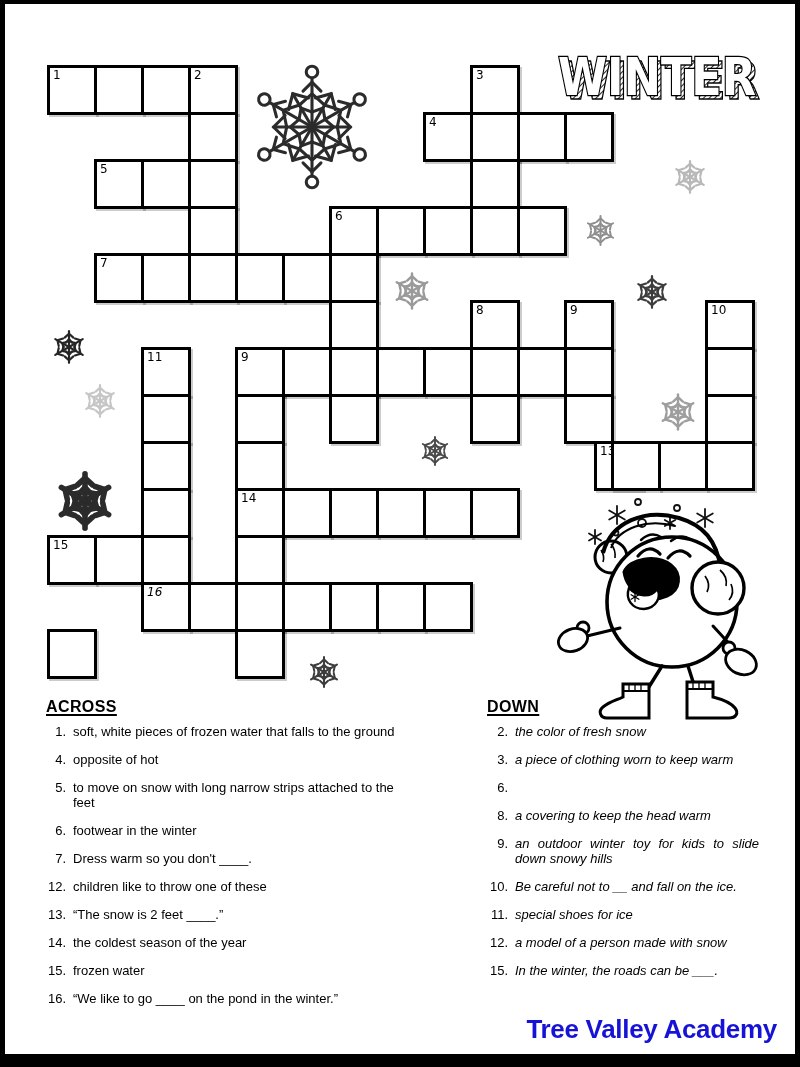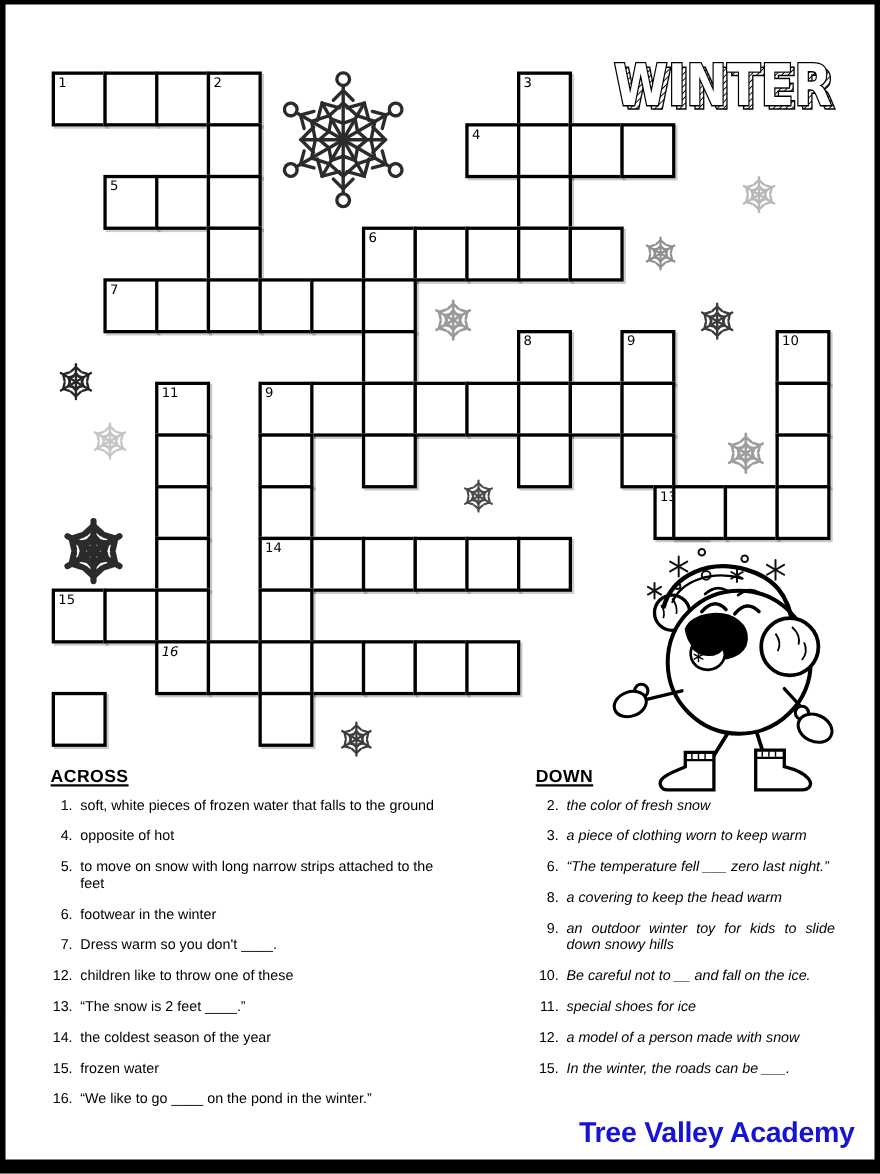--- a/index.html
+++ b/index.html
@@ -385,21 +385,20 @@
       <div class="clue">
         <span class="n">2.</span>
         <span class="t">the color of fresh snow</span>
       </div>
       <div class="clue">
         <span class="n">3.</span>
         <span class="t">a piece of clothing worn to keep warm</span>
       </div>
       <div class="clue">
         <span class="n">6.</span>
-        <span class="t">“The temperature fell ___ zero last night.”</span>
       </div>
       <div class="clue">
         <span class="n">8.</span>
         <span class="t">a covering to keep the head warm</span>
       </div>
       <div class="clue">
         <span class="n">9.</span>
         <span class="t">an outdoor winter toy for kids to slide down snowy hills</span>
       </div>
       <div class="clue">

